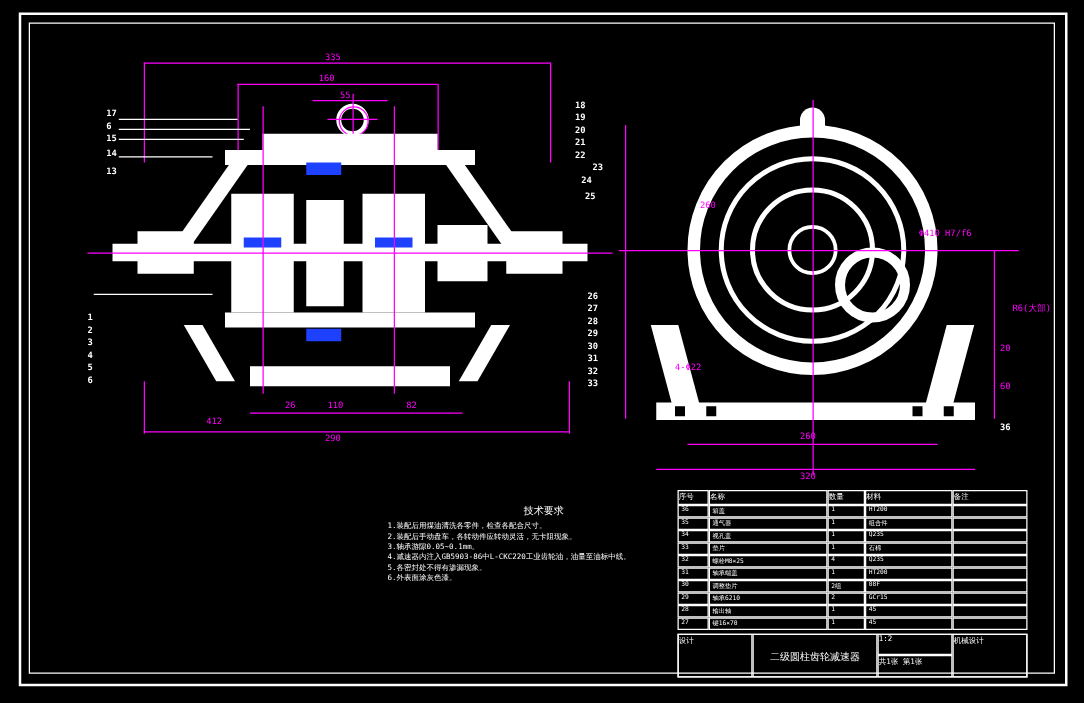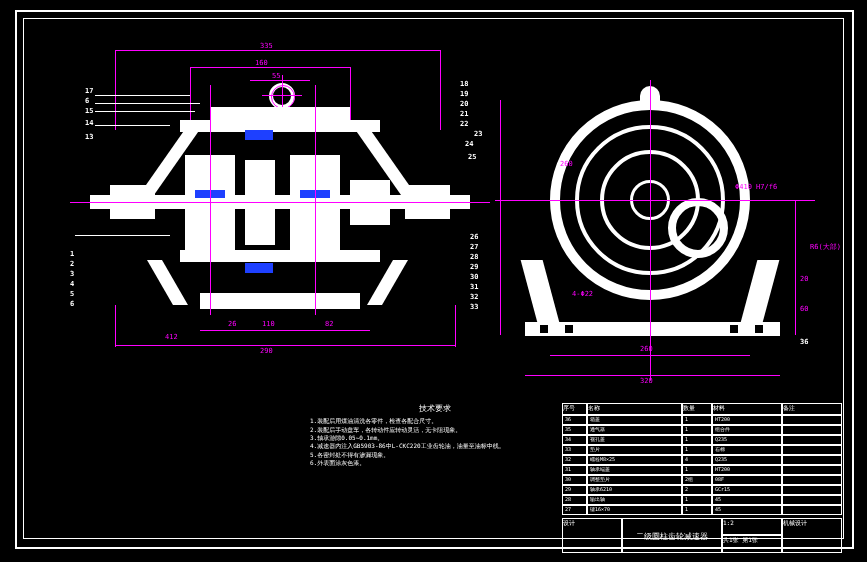--- a/index.html
+++ b/index.html
@@ -69,23 +69,24 @@
   }
   .notes {
     position: absolute;
     color: #fff;
     font-size: 6px;
     line-height: 1.4;
   }
   .title-block {
     position: absolute;
     right: 25px;
-    bottom: 9px;
+    bottom: 20px;
     width: 280px;
     height: 150px;
+    padding-left: 20px;
   }
   .title-cell {
     position: absolute;
     border: 1px solid #fff;
     color: #fff;
     font-size: 6px;
     box-sizing: border-box;
   }
   .arc {
     position: absolute;
@@ -227,21 +228,21 @@
     <div style="position:absolute; top:245px; left:55px; width:8px; height:8px; background:#000;"></div>
     <div style="position:absolute; top:245px; left:220px; width:8px; height:8px; background:#000;"></div>
     <div style="position:absolute; top:245px; left:245px; width:8px; height:8px; background:#000;"></div>
 
     <div class="dim-line h" style="top:295px; left:15px; width:255px;"></div>
     <div class="dim-text" style="top:297px; left:130px;">320</div>
     <div class="dim-line h" style="top:275px; left:40px; width:200px;"></div>
     <div class="dim-text" style="top:265px; left:130px;">260</div>
 
     <div class="dim-line v" style="top:20px; left:-10px; height:235px;"></div>
-    <div class="dim-text" style="top:210px; left:30px;margin-left:32px;">4-Φ22</div>
+    <div class="dim-text" style="top:210px; left:30px;">4-Φ22</div>
 
     <div class="dim-line v" style="top:120px; left:285px; height:135px;"></div>
     <div class="dim-text" style="top:225px; left:290px;">60</div>
     <div class="dim-text" style="top:195px; left:290px;">20</div>
 
     <div class="dim-text" style="top:80px; left:50px;">260</div>
     <div class="dim-text" style="top:103px; left:225px;">Φ410 H7/f6</div>
     <div class="dim-text" style="top:162px; left:300px;">R6(大部)</div>
 
     <div class="dim-line h" style="top:120px; left:-15px; width:320px;"></div>

